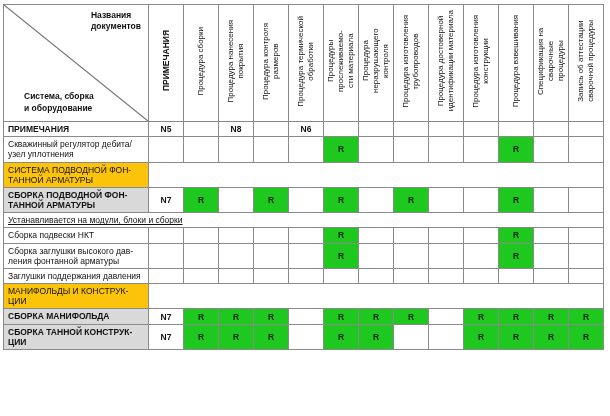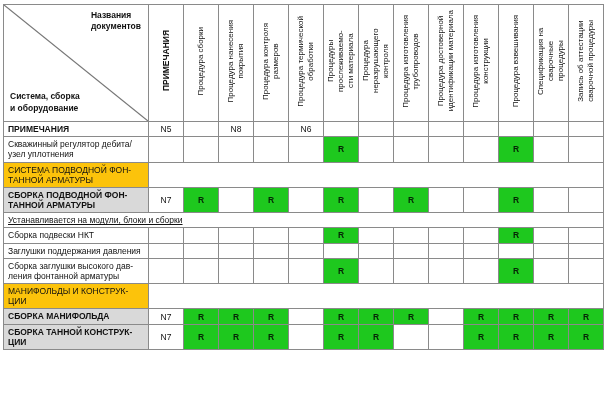--- a/index.html
+++ b/index.html
@@ -8,41 +8,41 @@
 
   table.matrix { border-collapse:collapse; table-layout:fixed; width:601px;
                  border:1px solid #444444; }
   table.matrix td { border:1px solid #8a8a8a; overflow:hidden; }
 
   
   td.corner { position:relative; height:106px; background:#ffffff; }
   td.corner svg { position:absolute; left:0; top:0; width:100%; height:100%; display:block; }
   .corner-top    { position:absolute; top:5px; right:7px; text-align:left;
                    font-size:8.5px; font-weight:bold; line-height:1.35; white-space:pre-line; }
-  .corner-bottom { position:absolute; bottom:7px; left:6px; text-align:left;
+  .corner-bottom { position:absolute; bottom:7px; left:20px; text-align:left;
                    font-size:8.5px; font-weight:bold; line-height:1.35; white-space:pre-line; }
 
   
   td.head { height:106px; text-align:center; vertical-align:middle;
             padding:3px 0; background:#ffffff; }
   td.head .v { display:inline-block; writing-mode:vertical-rl; transform:rotate(180deg);
                white-space:pre-line; font-size:8px; line-height:1.25; text-align:center; }
   td.head.bold .v { font-weight:bold; font-size:8.5px; }
 
   
   td.rowlabel { font-size:8.5px; line-height:1.2; padding:2px 2px 2px 4px;
                 white-space:pre-line; vertical-align:middle; background:#ffffff; }
   tr.notes  td.rowlabel { font-weight:bold; }
   tr.gray   td.rowlabel { background:var(--gray); font-weight:bold; }
   tr.banner td.rowlabel { background:var(--orange); font-weight:normal; }
 
   
   td.cell { text-align:center; vertical-align:middle; font-size:8.5px;
             background:#ffffff; }
-  td.cell.note { font-weight:normal; }
+  td.cell.note { font-weight:bold; }
   td.cell.g { background:var(--green); font-weight:bold; color:#062406; }
   td.mergedempty { background:#ffffff; }
   td.fullrow { font-size:8.5px; padding:2px 4px; background:#ffffff;text-decoration:underline; }
 </style>
 </head>
 <body>
 
 <div class="wrap">
   <table class="matrix">
     <colgroup>
@@ -166,49 +166,49 @@
           <td class="cell g">R</td>
           <td class="cell"></td>
           <td class="cell"></td>
           <td class="cell"></td>
           <td class="cell"></td>
           <td class="cell g">R</td>
           <td class="cell"></td>
           <td class="cell"></td>
         </tr>
         <tr class="plain">
-          <td class="rowlabel">Заглушки поддержания давления</td>
-          <td class="cell"></td>
-          <td class="cell"></td>
-          <td class="cell"></td>
-          <td class="cell"></td>
-          <td class="cell"></td>
-          <td class="cell"></td>
-          <td class="cell"></td>
-          <td class="cell"></td>
-          <td class="cell"></td>
-          <td class="cell"></td>
-          <td class="cell"></td>
-          <td class="cell"></td>
-          <td class="cell"></td>
-        </tr>
-        <tr class="plain">
           <td class="rowlabel">Сборка заглушки высокого дав-
 ления фонтанной арматуры</td>
           <td class="cell"></td>
           <td class="cell"></td>
           <td class="cell"></td>
           <td class="cell"></td>
           <td class="cell"></td>
           <td class="cell g">R</td>
           <td class="cell"></td>
           <td class="cell"></td>
           <td class="cell"></td>
           <td class="cell"></td>
           <td class="cell g">R</td>
+          <td class="cell"></td>
+          <td class="cell"></td>
+        </tr>
+        <tr class="plain">
+          <td class="rowlabel">Заглушки поддержания давления</td>
+          <td class="cell"></td>
+          <td class="cell"></td>
+          <td class="cell"></td>
+          <td class="cell"></td>
+          <td class="cell"></td>
+          <td class="cell"></td>
+          <td class="cell"></td>
+          <td class="cell"></td>
+          <td class="cell"></td>
+          <td class="cell"></td>
+          <td class="cell"></td>
           <td class="cell"></td>
           <td class="cell"></td>
         </tr>
         <tr class="banner">
           <td class="rowlabel">МАНИФОЛЬДЫ И КОНСТРУК-
 ЦИИ</td>
           <td class="mergedempty" colspan="13"></td>
         </tr>
         <tr class="gray">
           <td class="rowlabel">СБОРКА МАНИФОЛЬДА</td>

